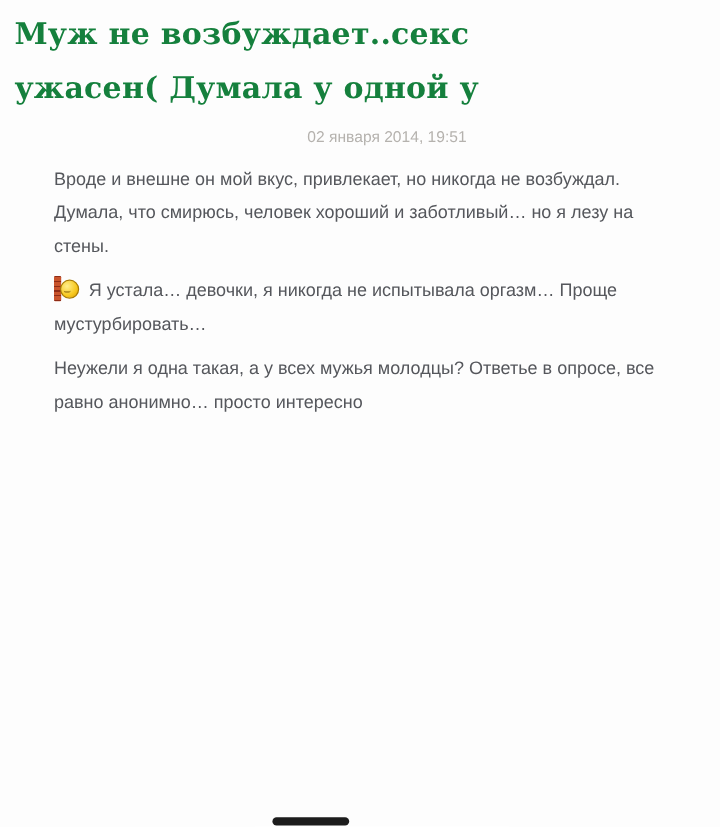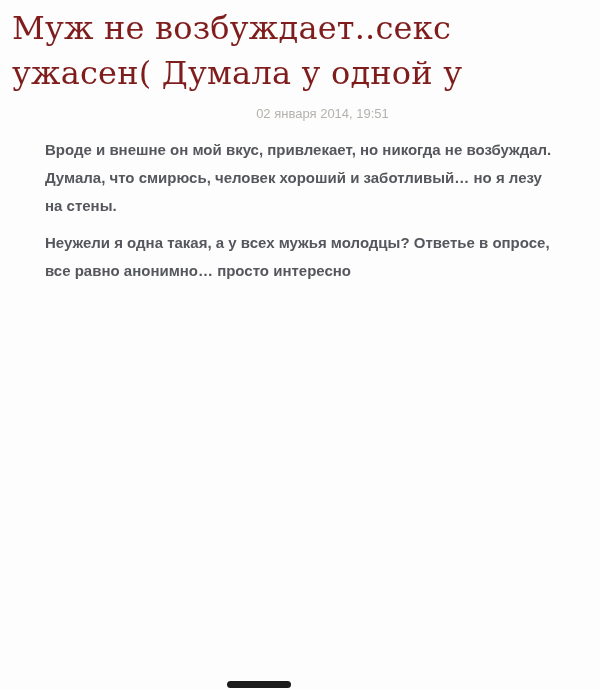--- a/index.html
+++ b/index.html
@@ -8,40 +8,40 @@
     position: relative;
     width: 600px;
     height: 689px;
     overflow: hidden;
     background: #fdfdfd;
     font-family: "Liberation Sans", sans-serif;
   }
   .post-title {
     margin: 6px 18px 0 12px;
     font-family: "DejaVu Serif", "Liberation Serif", serif;
-    font-weight: 400;
-    font-size: 32px;
+    font-weight: 700;
+    font-size: 25px;
     line-height: 45px;
-    color: #7f1d1d;
+    color: #15803d;
     letter-spacing: 0.2px;
   }
   .post-title .tl { display: block; }
   .post-date {
     margin: 10px 0 0 45px;
     font-size: 13px;
     color: #b5b2ae;
     text-align: center;
   }
   .post-body {
     margin: 15px 42px 0 45px;
     font-size: 15px;
     line-height: 28px;
     color: #55575c;
   }
-  .post-body p { margin: 0 0 9px 0; font-weight: bold; }
+  .post-body p { margin: 0 0 9px 0; }
   
   .emo {
     display: inline-block;
     position: relative;
     width: 24px;
     height: 21px;
     vertical-align: -4px;
     margin-right: 5px;
   }
   .emo-wall {
@@ -84,18 +84,24 @@
 
   <h1 class="post-title">
     <span class="tl">Муж не возбуждает..секс</span>
     <span class="tl">ужасен( Думала у одной у</span>
   </h1>
 
   <div class="post-date">02 января 2014, 19:51</div>
 
   <div class="post-body">
     <p>Вроде и внешне он мой вкус, привлекает, но никогда не возбуждал. Думала, что смирюсь, человек хороший и заботливый… но я лезу на стены.</p>
+    <p>
+      <span class="emo">
+        <span class="emo-wall"></span>
+        <span class="emo-face"></span>
+      </span><span>Я устала… девочки, я никогда не испытывала оргазм… Проще мустурбировать…</span>
+    </p>
     <p>Неужели я одна такая, а у всех мужья молодцы? Ответье в опросе, все равно анонимно… просто интересно</p>
   </div>
 
   <div class="bottom-pill"></div>
 
 </div>
 
 </body></html>

